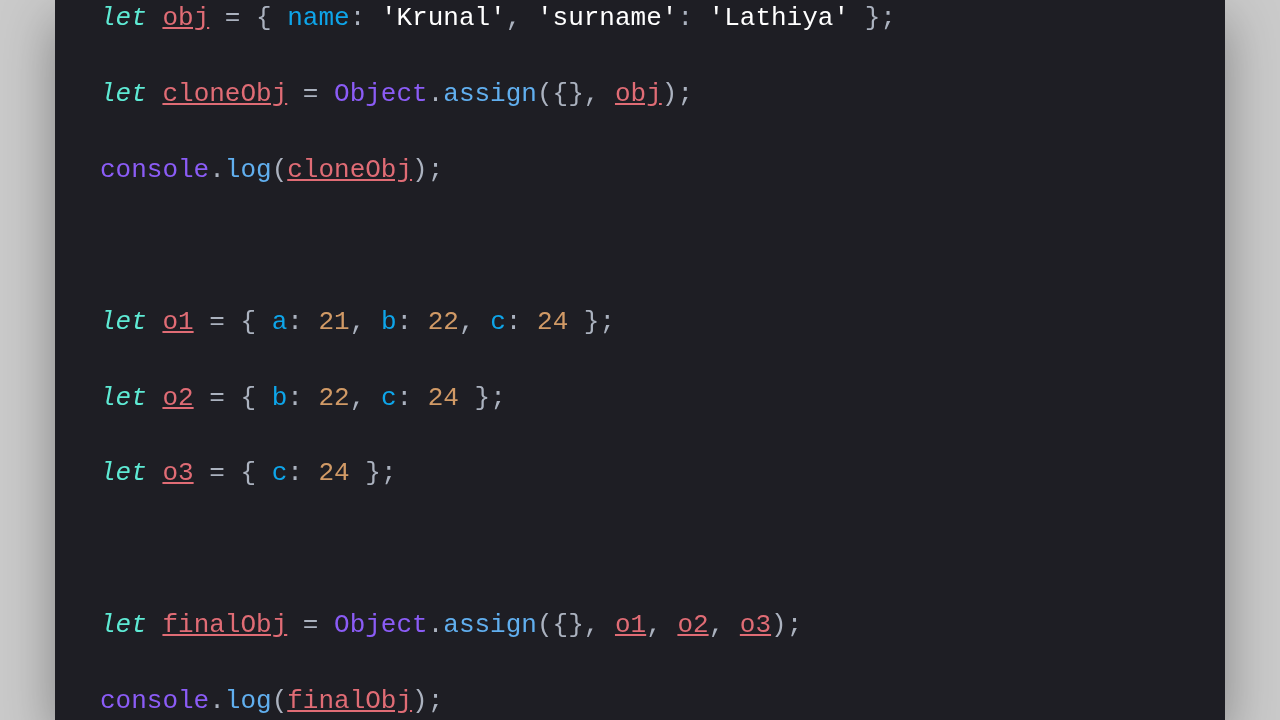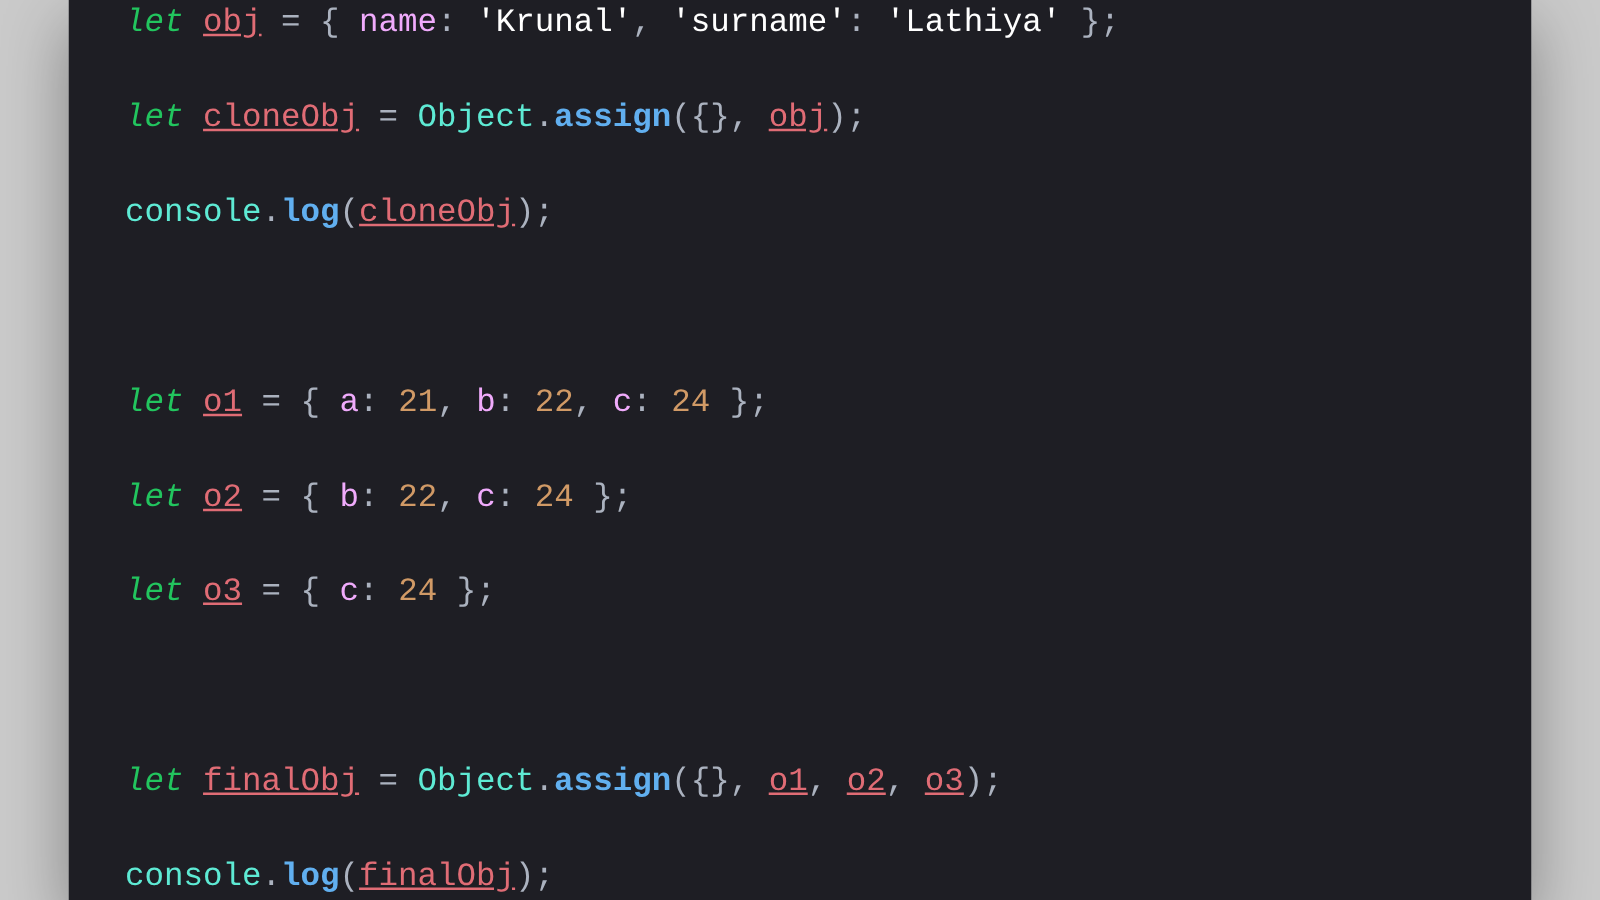--- a/index.html
+++ b/index.html
@@ -23,25 +23,25 @@
     box-sizing: border-box;
   }
   pre.code {
     margin: 0;
     font-size: 26px;
     line-height: 1.46;
     white-space: pre;
     color: #d6d6d6;
     font-family: inherit;
   }
-  .kw   { color: #22c55e; font-style: italic; }       
+  .kw   { color: #5eead4; font-style: italic; }       
   .var  { color: #e06c75; text-decoration: underline; }                            
-  .obj  { color: #5eead4; }                            
-  .fn   { color: #61afef; font-weight: bold; }                            
-  .prop { color: #f0abfc; }                            
+  .obj  { color: #8b5cf6; }                            
+  .fn   { color: #61afef; }                            
+  .prop { color: #0ea5e9; }                            
   .str  { color: #ffffff; }                            
   .num  { color: #d19a66; margin-top: 48px; }                            
   .pun  { color: #abb2bf; }                            
   .dot  { color: #abb2bf; }
 </style>
 </head>
 <body>
 
 <div class="frame">
 <pre class="code"><span><span class="kw">let</span> <span class="var">obj</span><span class="pun"> = </span><span class="pun">{ </span><span class="prop">name</span><span class="pun">: </span><span class="str">'Krunal'</span><span class="pun">, </span><span class="str">'surname'</span><span class="pun">: </span><span class="str">'Lathiya'</span><span class="pun"> };</span></span>

